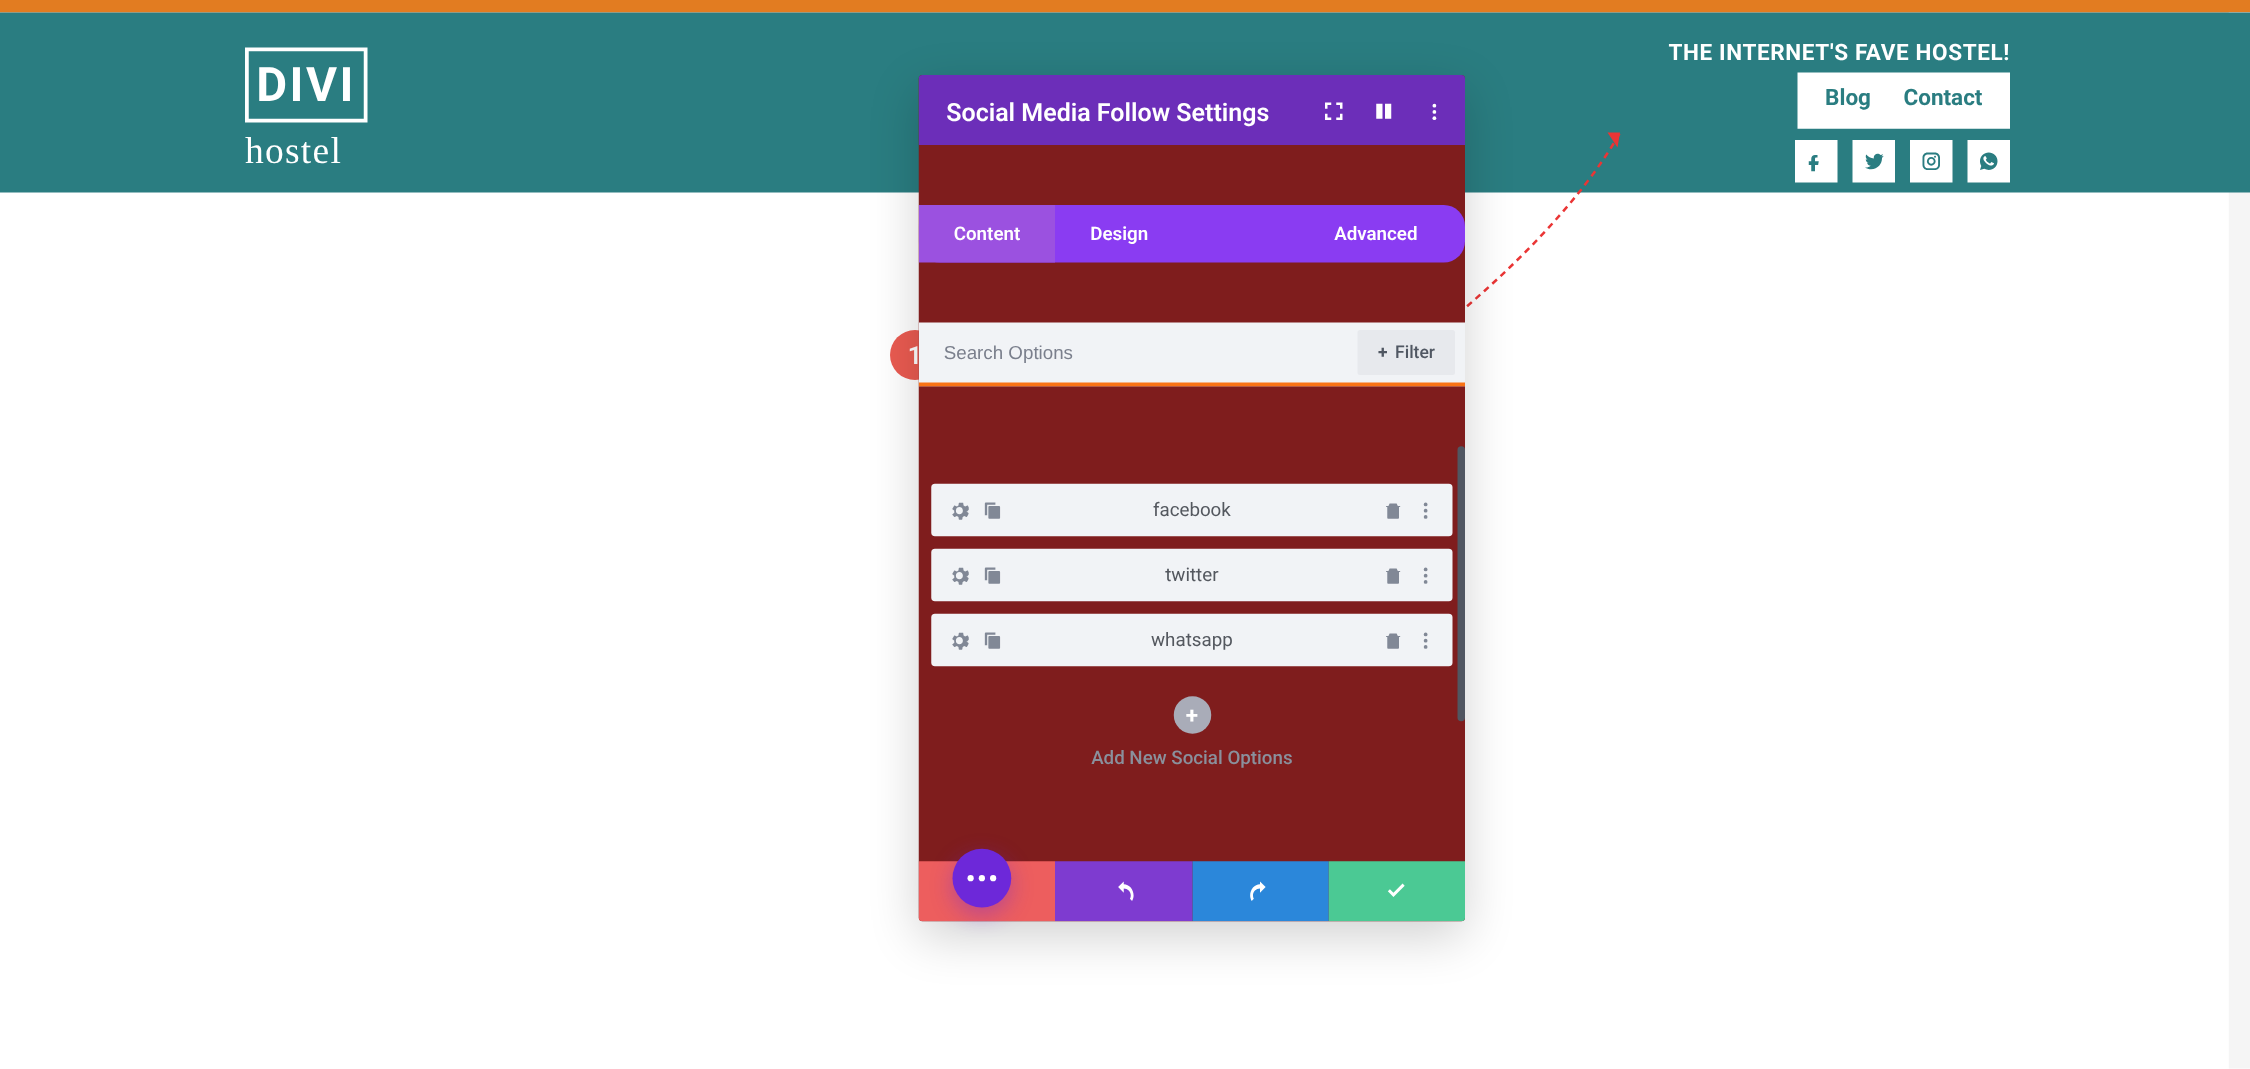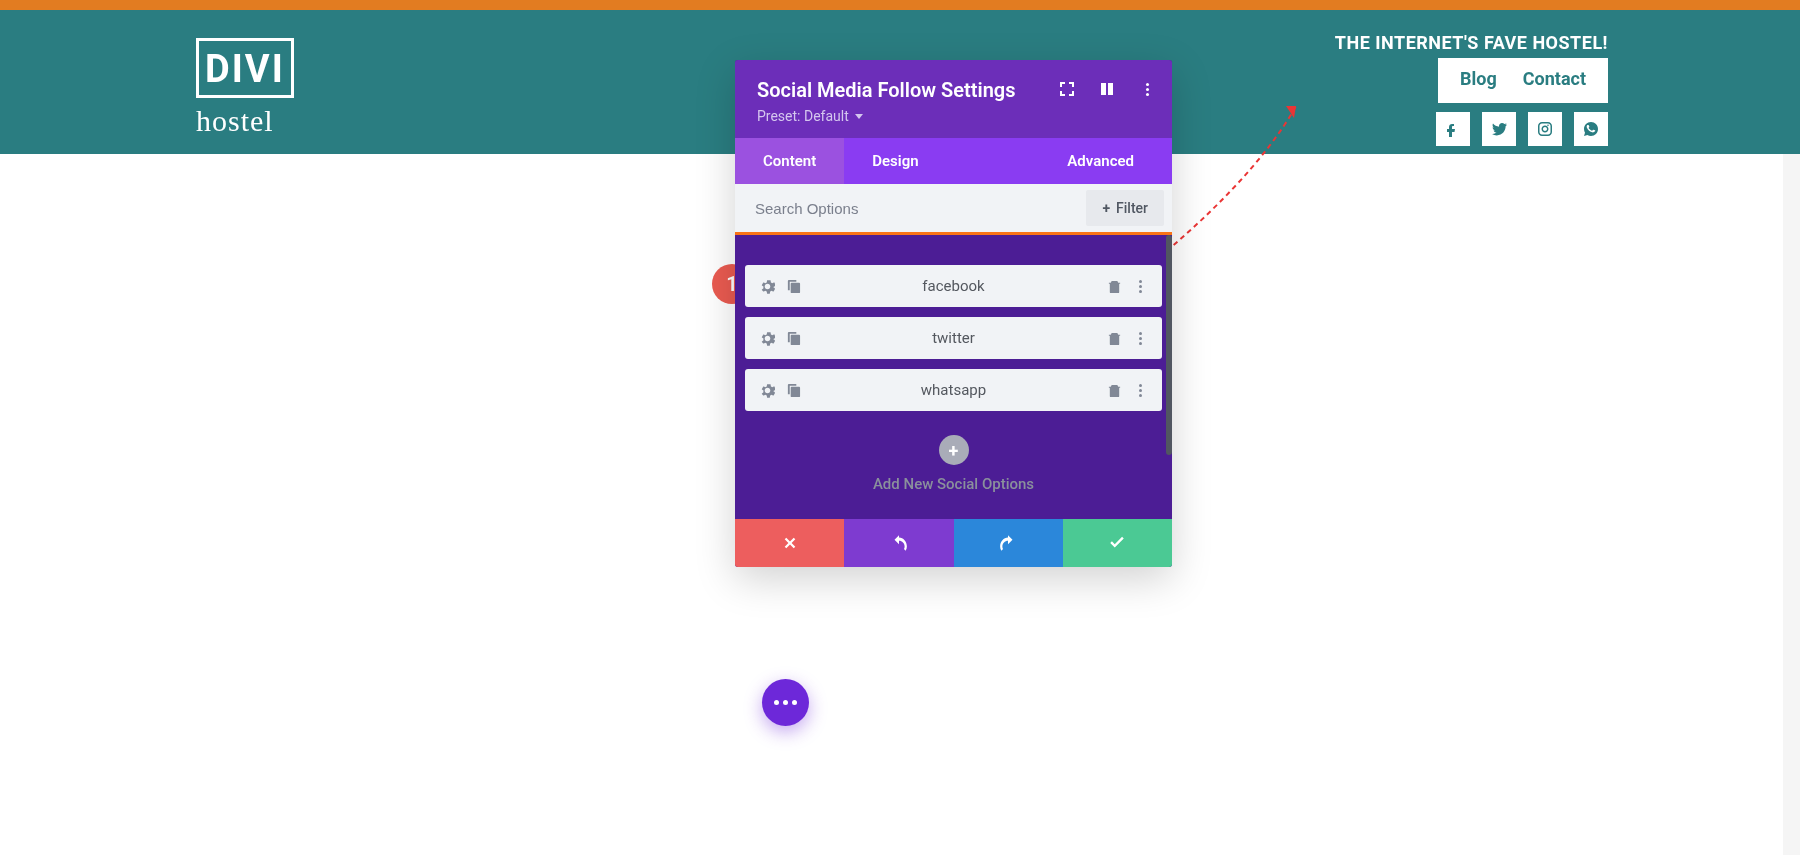--- a/index.html
+++ b/index.html
@@ -46,31 +46,31 @@
   
   .arrow{position:absolute;left:1146px;top:100px;pointer-events:none;}
   .arrow svg{overflow:visible;}
   .arrow path{stroke:#ea3535;stroke-width:2;stroke-dasharray:5 4;fill:none;}
   .arrowhead{fill:#ea3535;}
 
   
   .badge{position:absolute;left:712px;top:264px;width:40px;height:40px;background:var(--badge);border-radius:50%;display:flex;align-items:center;justify-content:center;color:#fff;font-weight:600;font-size:20px;}
 
   
-  .modal{position:absolute;left:735px;top:60px;width:437px;background:#4c1d95;border-radius:3px;box-shadow:0 12px 40px rgba(0,0,0,0.18);display:flex;flex-direction:column;overflow:hidden;}
+  .modal{position:absolute;left:735px;top:60px;width:437px;background:#7f1d1d;border-radius:3px;box-shadow:0 12px 40px rgba(0,0,0,0.18);display:flex;flex-direction:column;overflow:hidden;gap:48px;}
   .m-head{background:var(--purple-dark);color:#fff;padding:18px 22px 14px;position:relative;}
   .m-title{font-size:20px;font-weight:600;}
   .m-preset{margin-top:6px;font-size:14px;color:#d4c6ee;display:flex;align-items:center;gap:6px;cursor:pointer;}
   .m-preset .caret{width:0;height:0;border-left:4px solid transparent;border-right:4px solid transparent;border-top:5px solid #d4c6ee;}
   .m-head-icons{position:absolute;right:16px;top:20px;display:flex;gap:22px;align-items:center;}
   .m-head-icons .hi{width:18px;height:18px;color:#fff;display:flex;align-items:center;justify-content:center;cursor:pointer;}
   .hi svg{width:16px;height:16px;fill:currentColor;}
 
   
-  .m-tabs{display:flex;background:var(--purple);}
+  .m-tabs{display:flex;background:var(--purple);border-radius:17px;}
   .m-tab{flex:0 0 auto;padding:14px 28px;color:#fff;font-size:15px;font-weight:600;cursor:pointer;}
   .m-tab.active{background:var(--purple-light);}
   .m-tab:nth-child(2){flex:1;}
   .m-tab:nth-child(3){padding-right:38px;}
 
   
   .m-search{display:flex;align-items:center;background:var(--grey-bg);border-bottom:3px solid #f97316;}
   .m-search input{flex:1;border:none;background:transparent;padding:14px 20px;font-size:15px;outline:none;color:#333;}
   .m-search input::placeholder{color:var(--grey-txt);}
   .filter-btn{display:flex;align-items:center;gap:6px;padding:10px 16px;margin:6px 8px 6px 0;background:#e7e9ed;color:#505762;font-size:14px;font-weight:500;border-radius:2px;cursor:pointer;}
@@ -198,24 +198,20 @@
   </svg>
 </div>
 
 <div class="badge">
     <span>1</span>
   </div>
 
 <div class="modal">
   <div class="m-head">
     <div class="m-title">Social Media Follow Settings</div>
-    <div class="m-preset">
-      <span>Preset: Default</span>
-      <span class="caret"></span>
-    </div>
     <div class="m-head-icons">
       <div class="hi">
           <svg viewBox="0 0 16 16">
             <use href="#i-expand"></use>
           </svg>
         </div>
       <div class="hi">
           <svg viewBox="0 0 16 16">
             <use href="#i-col"></use>
           </svg>

